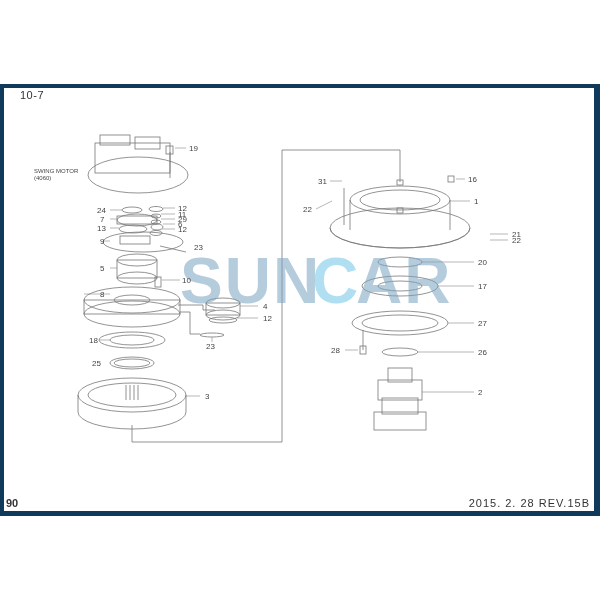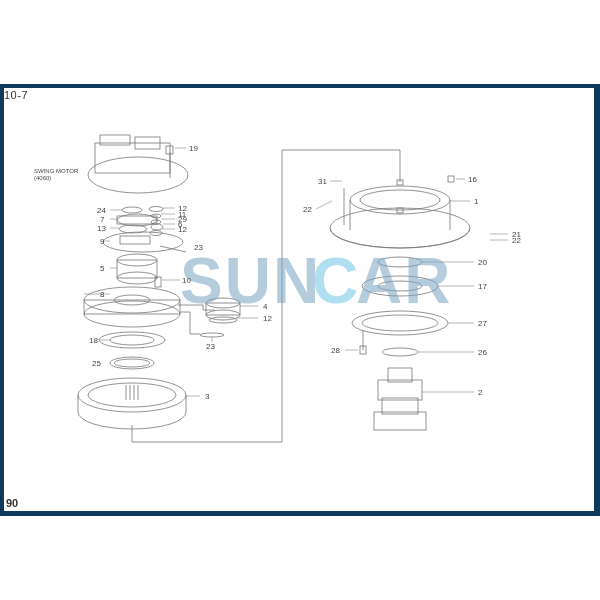--- a/index.html
+++ b/index.html
@@ -1,19 +1,19 @@
 <!DOCTYPE html>
 <html><head>
 <meta charset="utf-8">
 <style>
   html, body { margin:0; padding:0; background:#ffffff; }
   body { width:600px; height:600px; position:relative; overflow:hidden; font-family:"Liberation Sans", sans-serif; }
   .frame { position:absolute; left:0; top:84px; width:600px; height:432px; background:#0f3a5c; }
   .sheet { position:absolute; left:4px; top:88px; width:590px; height:423px; background:#ffffff; overflow:hidden; }
-  .hdr-num { position:absolute; left:0; top:1px; font-size:11px; color:#333; letter-spacing:0.5px; }
+  .hdr-num { position:absolute; left:16px; top:1px; font-size:11px; color:#333; letter-spacing:0.5px; }
   .hdr-title { position:absolute; left:118px; top:0px; font-size:12.5px; color:#333; letter-spacing:1px; }
   .ftr-page { position:absolute; left:2px; bottom:2px; font-size:11px; color:#333; font-weight:bold;text-align:right; }
   .ftr-rev { position:absolute; right:4px; bottom:2px; font-size:11px; color:#333; letter-spacing:1px; }
   svg.drawing { position:absolute; left:0; top:0; }
   .lbl { font-family:"Liberation Sans", sans-serif; font-size:8px; fill:#444; }
   .lbl-small { font-family:"Liberation Sans", sans-serif; font-size:6px; fill:#444; }
   .wm { font-family:"Liberation Sans", sans-serif; font-weight:bold; font-size:64px; fill:#7aa3c0; opacity:0.55; letter-spacing:2px; }
   .wm-c { fill:#6fc6e6; }
 </style>
 </head>
@@ -187,13 +187,14 @@
     <text class="lbl" x="512" y="243">22</text>
     <text class="lbl" x="478" y="265">20</text>
     <text class="lbl" x="478" y="289">17</text>
     <text class="lbl" x="478" y="326">27</text>
     <text class="lbl" x="331" y="353">28</text>
     <text class="lbl" x="478" y="355">26</text>
     <text class="lbl" x="478" y="395">2</text>
   </svg>
 
   <div class="ftr-page">90</div>
+  <div class="ftr-rev">2015. 2. 28  REV.15B</div>
 </div>
 
 </body></html>

